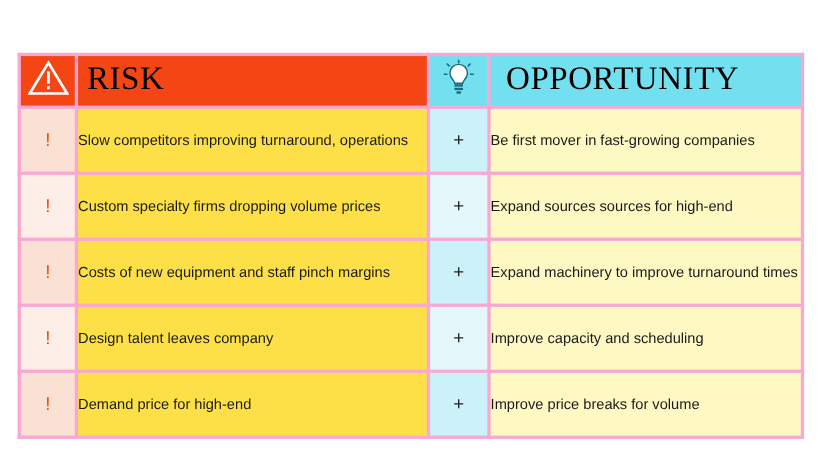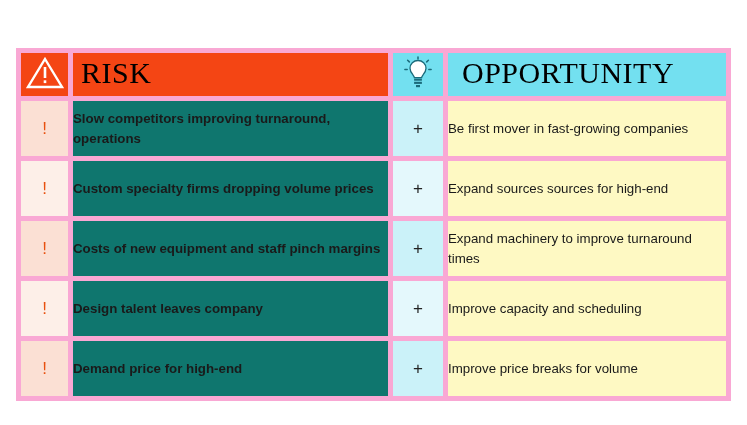--- a/index.html
+++ b/index.html
@@ -28,21 +28,21 @@
     white-space: nowrap;
   }
   .table {
     position: absolute;
     left: 16px; top: 48px;
     width: 715px;
     border-collapse: collapse;
     table-layout: fixed;
   }
   .table td, .table th {
-    border: 5px solid #f9a8d4;
+    border: 3px solid #f9a8d4;
     padding: 0;
     vertical-align: middle;
   }
 
   
   .hdr-risk-icon {
     width: 52px;
     background: #F44514;
     text-align: center;
   }
@@ -87,21 +87,21 @@
     font-family: "Liberation Sans", sans-serif;
   }
   .cell-text {
     font-size: 13.3px;
     color: #1a1a1a;
     line-height: 1.45;
     padding: 6px 10px 6px 11px;
   }
   .risk-shade-a { background: #FBE0D4; }
   .risk-shade-b { background: #FDEFE8; }
-  .risk-body-cell { background: #0f766e; font-weight: bold; }
+  .risk-body-cell { background: #fde047; }
   .opp-shade-a { background: #CBF2F9; }
   .opp-shade-b { background: #E4F8FC; }
   .opp-body-cell { background: #fef9c3; }
   .body-row td { height: 60px; }
 
   
   .warn-icon { display: inline-block; vertical-align: middle; }
   .bulb-icon { display: inline-block; vertical-align: middle; }
 </style>
 </head>

